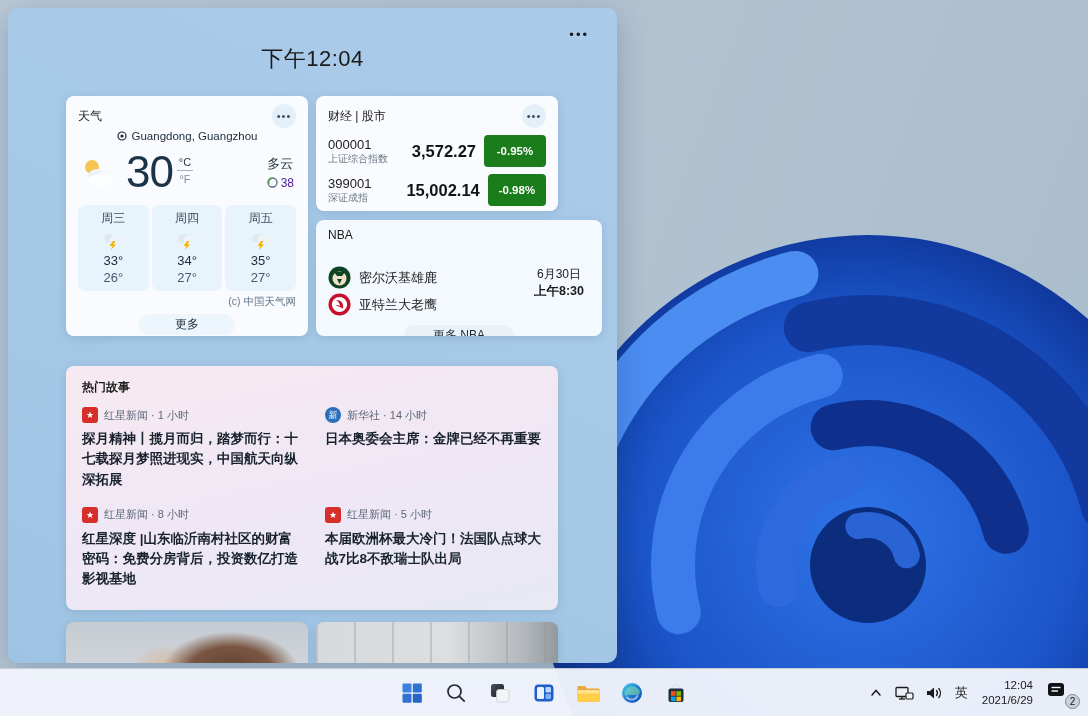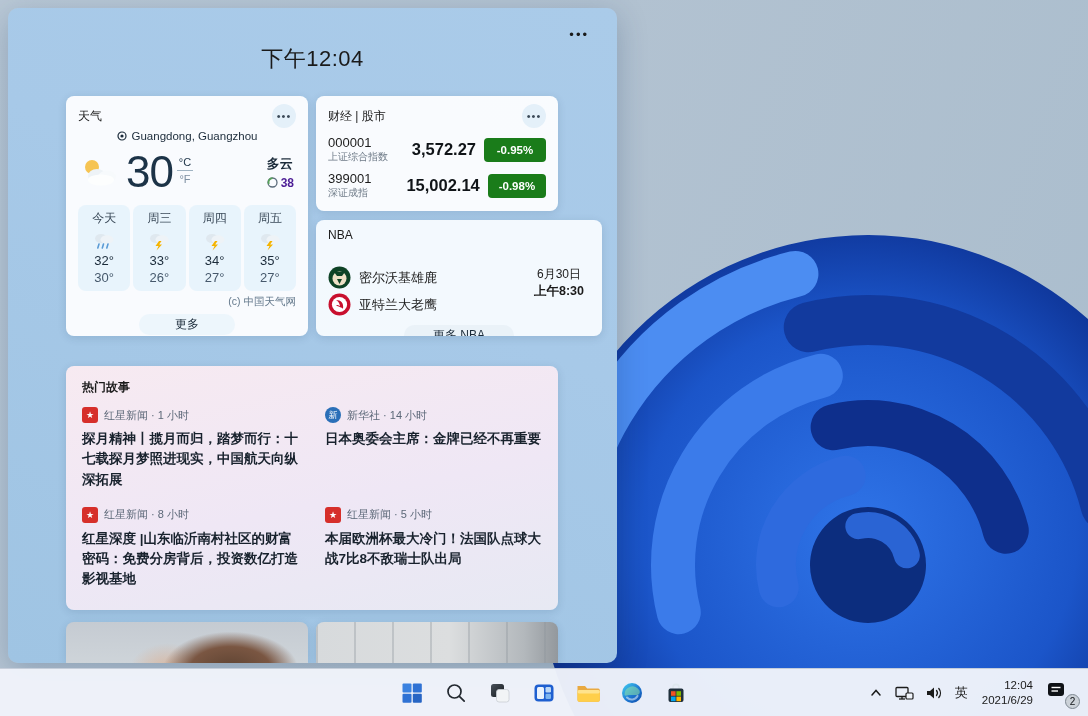--- a/index.html
+++ b/index.html
@@ -30,41 +30,41 @@
   
   .weather-card { left:58px; top:88px; width:242px; height:240px; padding:8px 12px; }
   .wx-loc { display:flex; justify-content:center; align-items:center; gap:5px;
       font-size:11.5px; color:#1b2b3a; margin-top:2px; }
   .wx-temp-row { display:flex; align-items:center; margin-top:4px; padding:0 2px; height:52px; }
   .wx-big { font-size:44px; font-weight:300; color:#1c3347; letter-spacing:-1px; margin-left:4px; }
   .wx-units { display:flex; flex-direction:column; align-items:center; margin-left:4px; margin-top:-4px; }
   .wx-unit-c { font-size:11px; color:#1c3347; }
   .wx-unit-f { font-size:11px; color:#7e90a2; }
   .wx-unit-div { width:16px; height:1px; background:#9fb3c2; margin:2px 0; }
-  .wx-right { margin-left:auto; text-align:left;font-weight:bold; }
+  .wx-right { margin-left:auto; text-align:center; }
   .wx-cond { font-size:13px; color:#1b2b3a; }
   .wx-aqi { font-size:12px; color:#4c1d95; display:flex; align-items:center; gap:3px; justify-content:flex-end; margin-top:3px;}
   .wx-fc { display:flex; gap:3px; margin-top:7px; }
   .fc-tile { flex:1; background:rgba(226,241,251,.75); border-radius:8px; text-align:center; padding:5px 0 6px; }
   .fc-day { font-size:12px; color:#3b4a59; }
   .fc-icon { height:20px; margin:4px auto 2px; }
   .fc-hi { font-size:13px; color:#1b2b3a; }
   .fc-lo { font-size:13px; color:#46596c; margin-top:2px; }
   .wx-attr { text-align:right; font-size:10.5px; color:#64798c; margin-top:4px; }
   .wx-more { display:block; margin:5px auto 0; width:96px; height:21px; border:none; border-radius:11px;
       background:rgba(236,246,252,.95); font-size:12px; color:#1b2b3a; cursor:pointer; }
 
   
   .stocks-card { left:308px; top:88px; width:242px; height:115px; padding:8px 12px; }
   .stock-row { display:flex; align-items:center; margin-top:7px; }
   .stock-ident { width:76px; }
   .stock-code { font-size:13px; color:#1b1b1b; }
   .stock-name { font-size:10px; color:#6f7b88; white-space:nowrap; }
   .stock-value { flex:1; text-align:right; font-size:16.5px; font-weight:700; color:#101418; padding-right:8px;margin-left:7px; }
-  .stock-badge { width:62px; height:24px; border-radius:4px; background:#1a7c1a; color:#fff;
+  .stock-badge { width:62px; height:32px; border-radius:4px; background:#1a7c1a; color:#fff;
       font-size:11.5px; font-weight:700; display:flex; align-items:center; justify-content:center; }
 
   
   .nba-card { left:308px; top:212px; width:286px; height:116px; padding:8px 12px;
       background:rgba(250,253,255,.92); }
   .nba-body { display:flex; align-items:center; margin-top:6px; }
   .nba-teams { flex:1;margin-top:16px; }
   .nba-team { display:flex; align-items:center; gap:8px; height:27px; }
   .nba-name { font-size:13px; color:#1b1b1b; }
   .nba-when { text-align:center; padding-right:6px;margin-left:18px; }
@@ -174,32 +174,20 @@
           <svg width="11" height="11" viewBox="0 0 11 11">
             <circle cx="5.5" cy="5.5" r="4.5" fill="none" stroke="#5a6b7a" stroke-width="1.3"></circle>
             <path d="M 2 7 A 4 4 0 0 1 5.5 1.2" stroke="#57a15a" stroke-width="1.8" fill="none"></path>
           </svg>
           <span>38</span>
         </div>
       </span>
     </div>
     <div class="wx-fc">
       <div class="fc-tile">
-        <div class="fc-day">今天</div>
-        <div class="fc-icon"><svg width="24" height="20" viewBox="0 0 24 20">
-              <ellipse cx="9" cy="7.5" rx="6" ry="4.5" fill="#dfe8ef"></ellipse>
-              <ellipse cx="15" cy="8.5" rx="6.5" ry="4.3" fill="#eef3f7"></ellipse>
-              <line x1="7" y1="13" x2="5.8" y2="17" stroke="#5b9bd5" stroke-width="1.6" stroke-linecap="round"></line>
-              <line x1="11.5" y1="13" x2="10.3" y2="17" stroke="#5b9bd5" stroke-width="1.6" stroke-linecap="round"></line>
-              <line x1="16" y1="13" x2="14.8" y2="17" stroke="#5b9bd5" stroke-width="1.6" stroke-linecap="round"></line>
-            </svg></div>
-        <div class="fc-hi">32°</div>
-        <div class="fc-lo">30°</div>
-      </div>
-      <div class="fc-tile">
         <div class="fc-day">周三</div>
         <div class="fc-icon"><svg width="24" height="20" viewBox="0 0 24 20">
               <ellipse cx="9" cy="7.5" rx="6" ry="4.5" fill="#dfe8ef"></ellipse>
               <ellipse cx="15" cy="8.5" rx="6.5" ry="4.3" fill="#eef3f7"></ellipse>
               <polygon points="12,10 8.5,15 11.5,15 9.5,19.5 15,13.5 12.2,13.5 14.5,10" fill="#f5b400"></polygon>
             </svg></div>
         <div class="fc-hi">33°</div>
         <div class="fc-lo">26°</div>
       </div>
       <div class="fc-tile">

